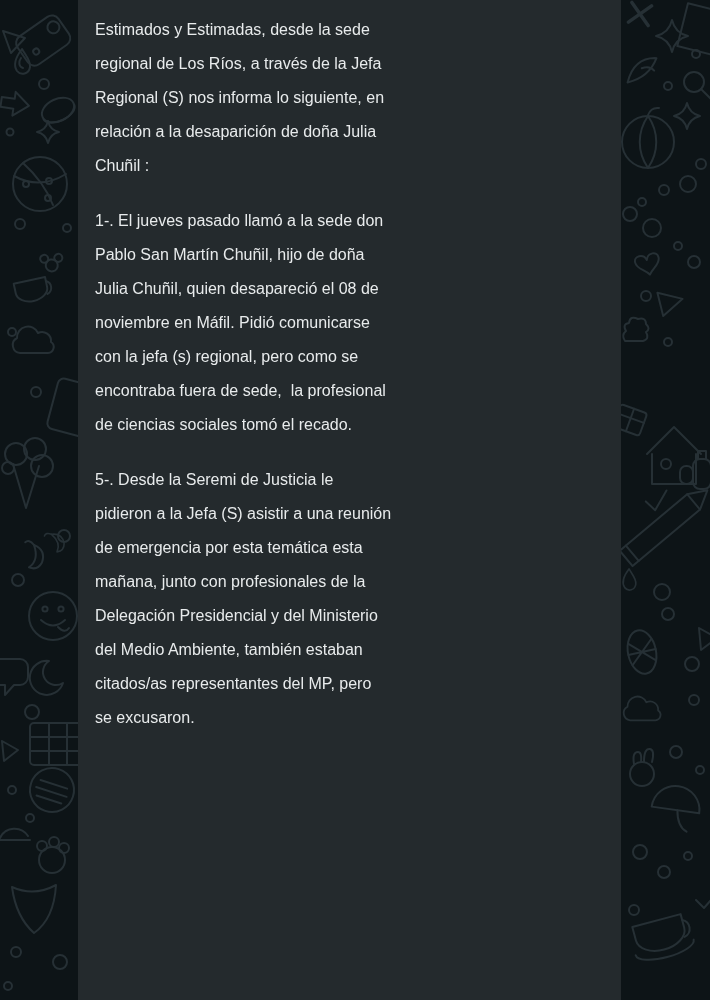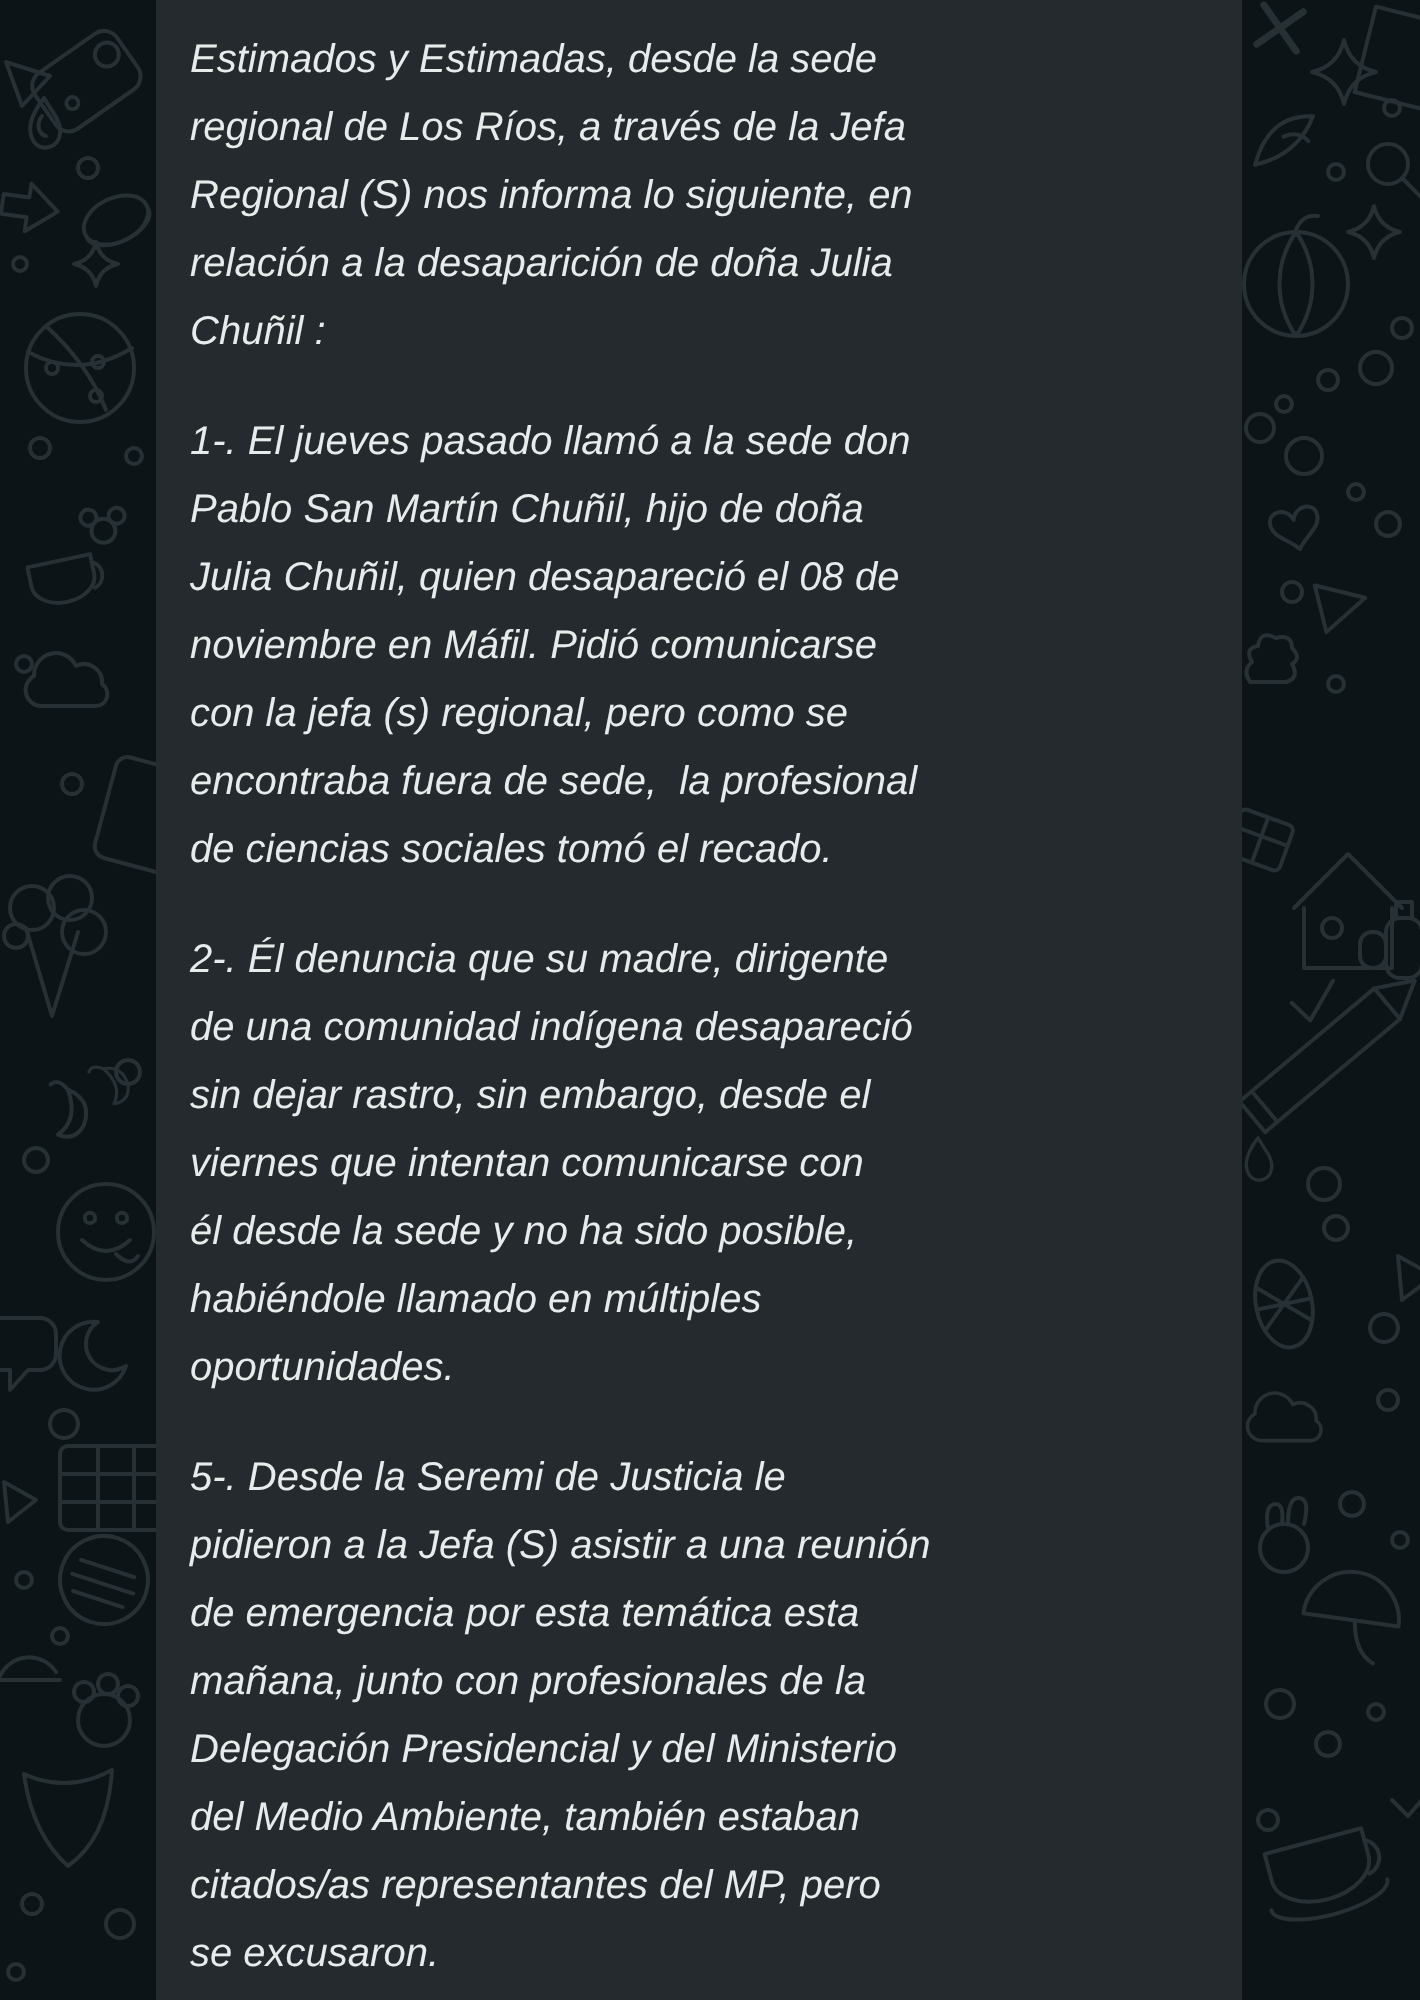--- a/index.html
+++ b/index.html
@@ -15,26 +15,25 @@
   }
   .panel{
     position:absolute;left:78px;top:0;width:543px;height:1000px;
     background:var(--panel-bg,#242a2d);
     box-sizing:border-box;
     padding:13px 6px 0 17px;
     overflow:hidden;
   }
   .panel p{
     margin:0 0 21px 0;
-    font-size:20px;
+    font-size:16px;
     line-height:34px;
     letter-spacing:0;
     color:var(--text-color,#e8ebec);
     white-space:pre;
-    font-style:italic;
   }
 </style>
 </head>
 <body>
 
 <svg class="wallpaper" viewBox="0 0 710 1000" aria-hidden="true">
   <g class="doodles">
 
     <g transform="translate(14,42)">
         <path d="M-11,-11 L11,-4 L-3,11 Z"></path>
@@ -264,27 +263,20 @@
 Regional (S) nos informa lo siguiente, en
 relación a la desaparición de doña Julia
 Chuñil :</p>
   <p>1-. El jueves pasado llamó a la sede don
 Pablo San Martín Chuñil, hijo de doña
 Julia Chuñil, quien desapareció el 08 de
 noviembre en Máfil. Pidió comunicarse
 con la jefa (s) regional, pero como se
 encontraba fuera de sede,  la profesional
 de ciencias sociales tomó el recado.</p>
-  <p>2-. Él denuncia que su madre, dirigente
-de una comunidad indígena desapareció
-sin dejar rastro, sin embargo, desde el
-viernes que intentan comunicarse con
-él desde la sede y no ha sido posible,
-habiéndole llamado en múltiples
-oportunidades.</p>
   <p>5-. Desde la Seremi de Justicia le
 pidieron a la Jefa (S) asistir a una reunión
 de emergencia por esta temática esta
 mañana, junto con profesionales de la
 Delegación Presidencial y del Ministerio
 del Medio Ambiente, también estaban
 citados/as representantes del MP, pero
 se excusaron.</p>
 </div>
 

